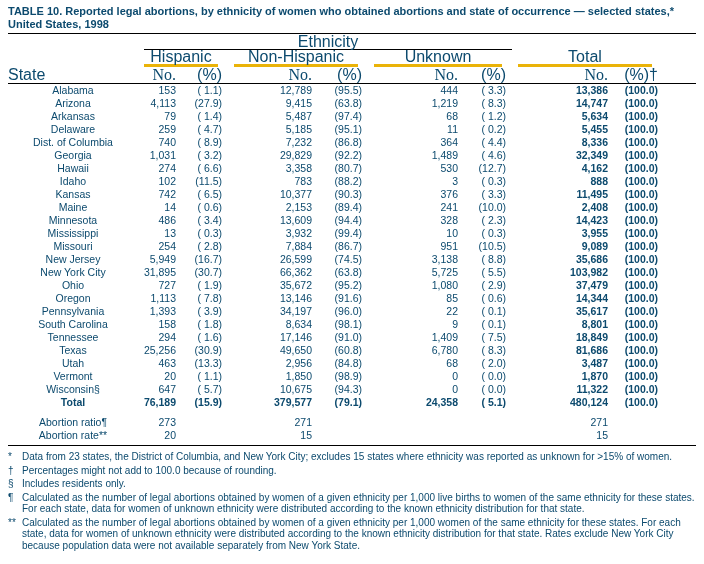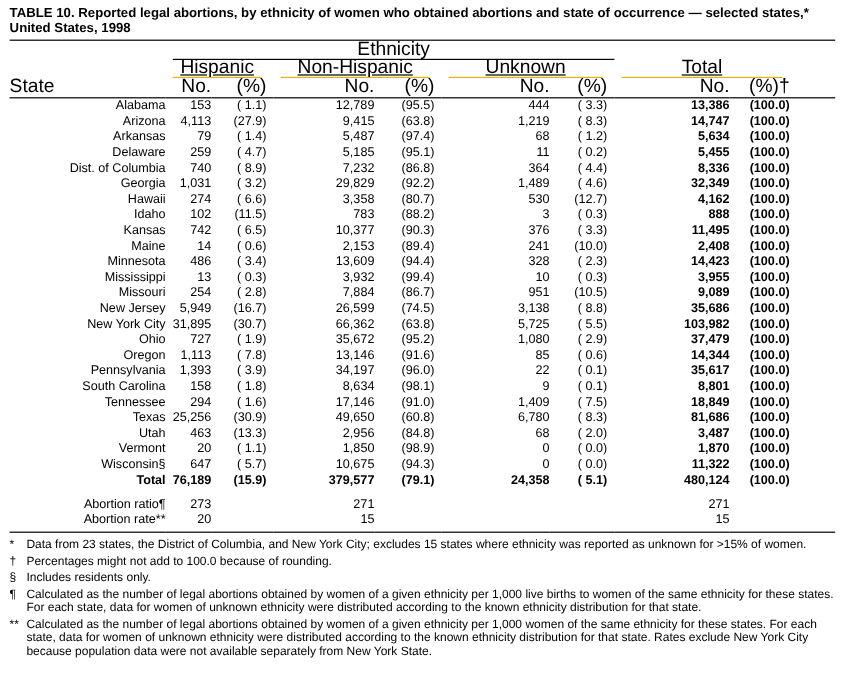--- a/index.html
+++ b/index.html
@@ -1,42 +1,42 @@
 <!DOCTYPE html>
 <html><head>
 <meta charset="utf-8">
 <style>
   html, body { margin: 0; padding: 0; background: #ffffff; }
   .page {
     width: 704px; height: 564px; box-sizing: border-box;
     padding: 5px 8px; overflow: hidden;
-    font-family: "Liberation Sans", sans-serif; color: #000000;
+    font-family: "Liberation Sans", sans-serif; color: #0c4a6e;
   }
   .title {
     font-size: 11px; font-weight: bold; line-height: 13px;
     padding-bottom: 2px; border-bottom: 1px solid #000;
   }
   table {
     border-collapse: collapse; table-layout: fixed; width: 688px;
     font-size: 10.5px; border-bottom: 1px solid #000; margin-top: 1px;
   }
   th, td { padding: 0; font-weight: normal; vertical-align: bottom; }
   thead th { font-size: 16px; line-height: 13px; }
   .c1{width:130px}.c2{width:38px}.c3{width:52px}.c4{width:84px}.c5{width:56px}
   .c6{width:90px}.c7{width:54px}.c8{width:96px}.c9{width:88px}
   .eth-span div { text-align: center; border-bottom: 1px solid #000; padding-bottom: 1px; margin-left: 6px; }
-  .grp div { text-align: center; border-bottom: 1px solid #eab308; padding-bottom: 1px; margin: 0 10px 0 6px; text-decoration: underline; }
+  .grp div { text-align: center; border-bottom: 3px solid #eab308; padding-bottom: 1px; margin: 0 10px 0 6px; }
   .grp-total div { margin-right: 44px; }
   .cols-row th { border-bottom: 1px solid #000; padding-bottom: 2px; padding-top: 1px; margin-left: 31px; }
   .state-h { text-align: left; }
-  .no-h { text-align: right; }
+  .no-h { text-align: right; font-family: Liberation Serif, serif; }
   .pct-h { text-align: right; padding-right: 6px; }
   .pct-h.last { padding-right: 38px; }
   tbody td { line-height: 13px; }
-  td.state { text-align: right; }
+  td.state { text-align: center; }
   td.no { text-align: right; }
   td.pct { text-align: right; padding-right: 6px; }
   td.last { padding-right: 38px; }
   td.bold { font-weight: bold; }
   tr.total-row td { font-weight: bold; }
   tr.summary-first td { padding-top: 7px; }
   tr.summary-last td { padding-bottom: 3px; margin-left: 20px; }
   .footnotes { margin-top: 5px; font-size: 10px; line-height: 11.5px; }
   .footnote { display: flex; margin-bottom: 2px; }
   .fn-marker { flex: 0 0 14px; min-width: 14px; }

